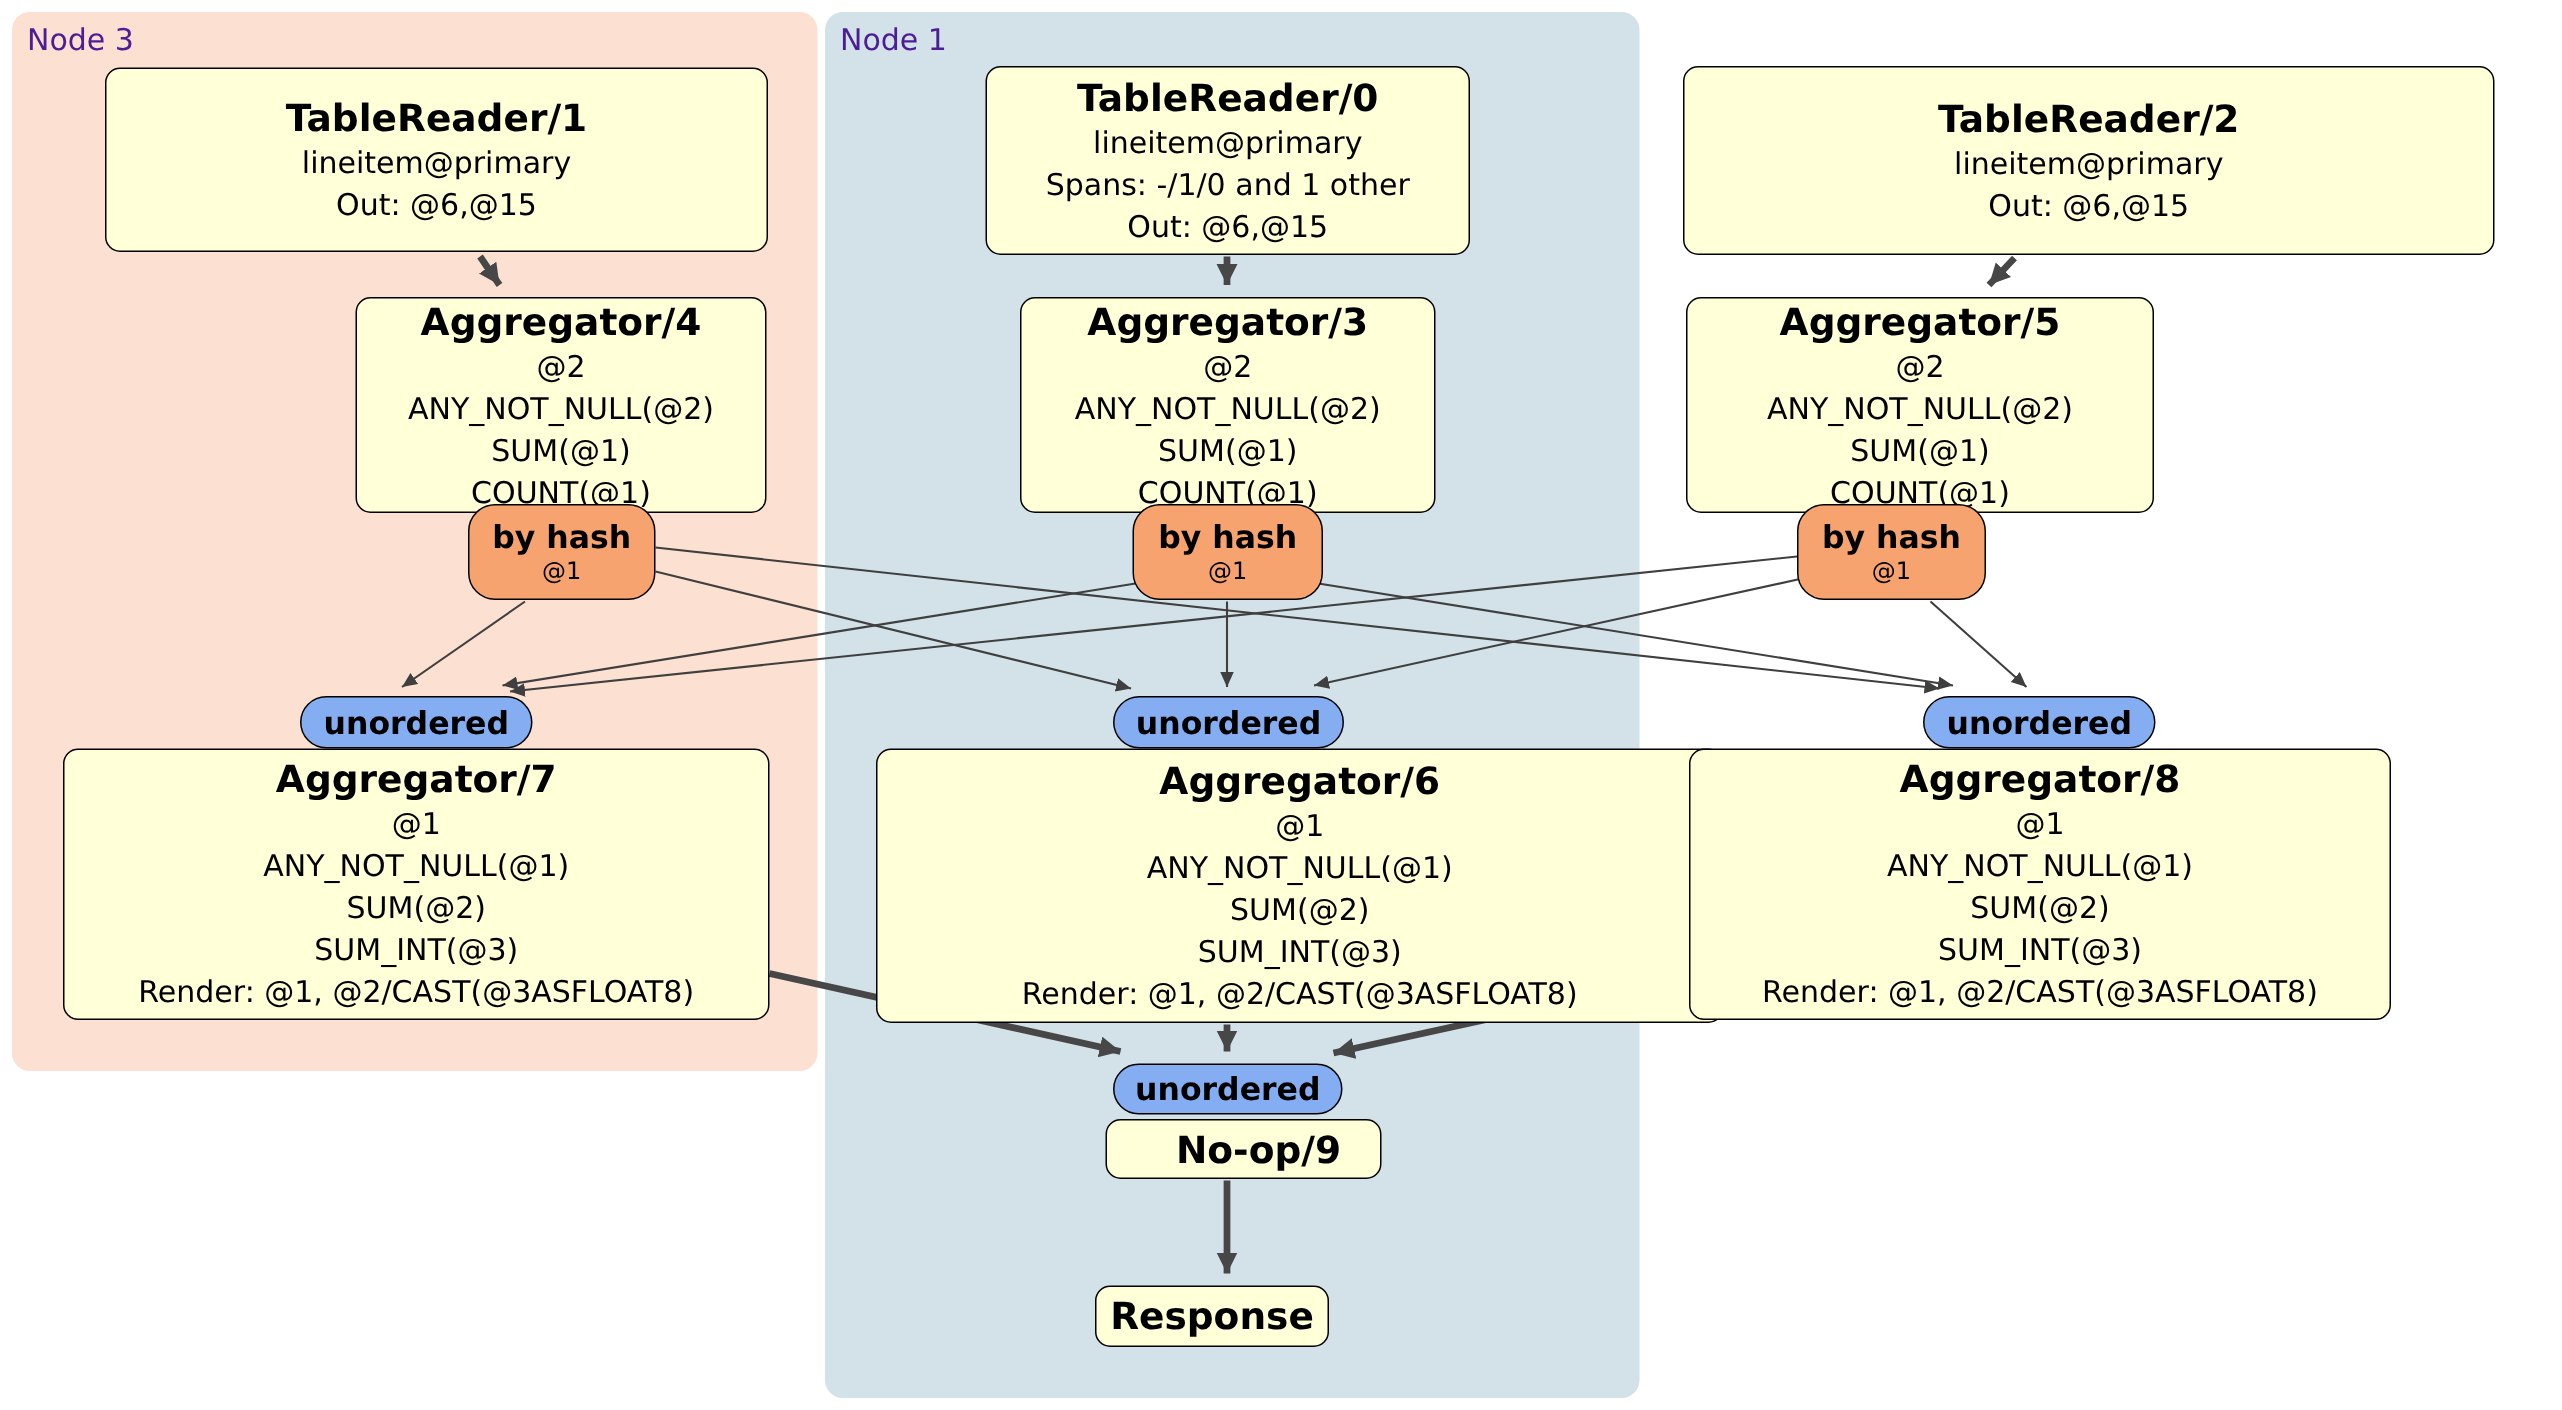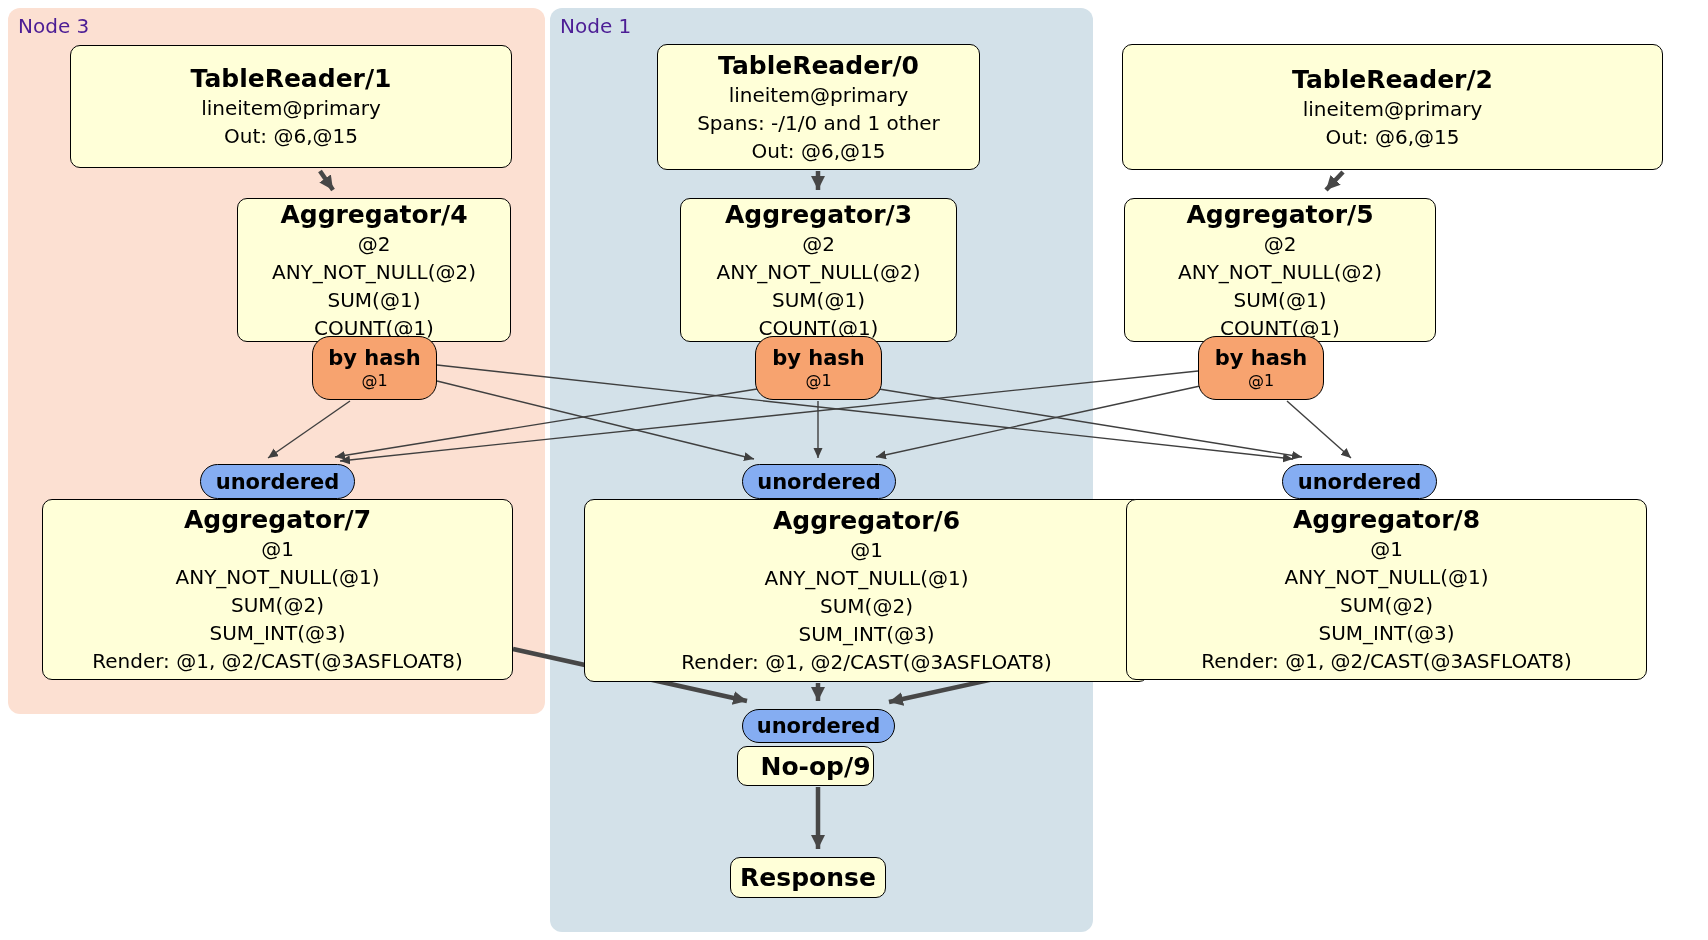--- a/index.html
+++ b/index.html
@@ -143,30 +143,30 @@
 
   <div class="pbox" style="left:584px;top:499px;width:565px;height:183px;">
     <div class="pbox-title">Aggregator/6</div>
     <div class="pbox-line">@1</div>
     <div class="pbox-line">ANY_NOT_NULL(@1)</div>
     <div class="pbox-line">SUM(@2)</div>
     <div class="pbox-line">SUM_INT(@3)</div>
     <div class="pbox-line">Render: @1, @2/CAST(@3ASFLOAT8)</div>
   </div>
 
-  <div class="pbox" style="left:1126px;top:499px;width:521px;height:181px;">
+  <div class="pbox" style="left:1126px;top:499px;width:468px;height:181px;">
     <div class="pbox-title">Aggregator/8</div>
     <div class="pbox-line">@1</div>
     <div class="pbox-line">ANY_NOT_NULL(@1)</div>
     <div class="pbox-line">SUM(@2)</div>
     <div class="pbox-line">SUM_INT(@3)</div>
     <div class="pbox-line">Render: @1, @2/CAST(@3ASFLOAT8)</div>
   </div>
 
   <div class="sync" style="left:200px;top:464px;width:155px;height:35px;">unordered</div>
   <div class="sync" style="left:742px;top:464px;width:154px;height:35px;">unordered</div>
   <div class="sync" style="left:1282px;top:464px;width:155px;height:35px;">unordered</div>
   <div class="sync" style="left:742px;top:709px;width:153px;height:34px;">unordered</div>
 
-  <div class="tbox" style="left:737px;top:746px;width:137px;height:40px;padding-left:20px;">No-op/9</div>
+  <div class="tbox" style="left:737px;top:746px;width:184px;height:40px;padding-left:20px;">No-op/9</div>
   <div class="tbox" style="left:730px;top:857px;width:156px;height:41px;">Response</div>
 
 </div>
 
 </body></html>

